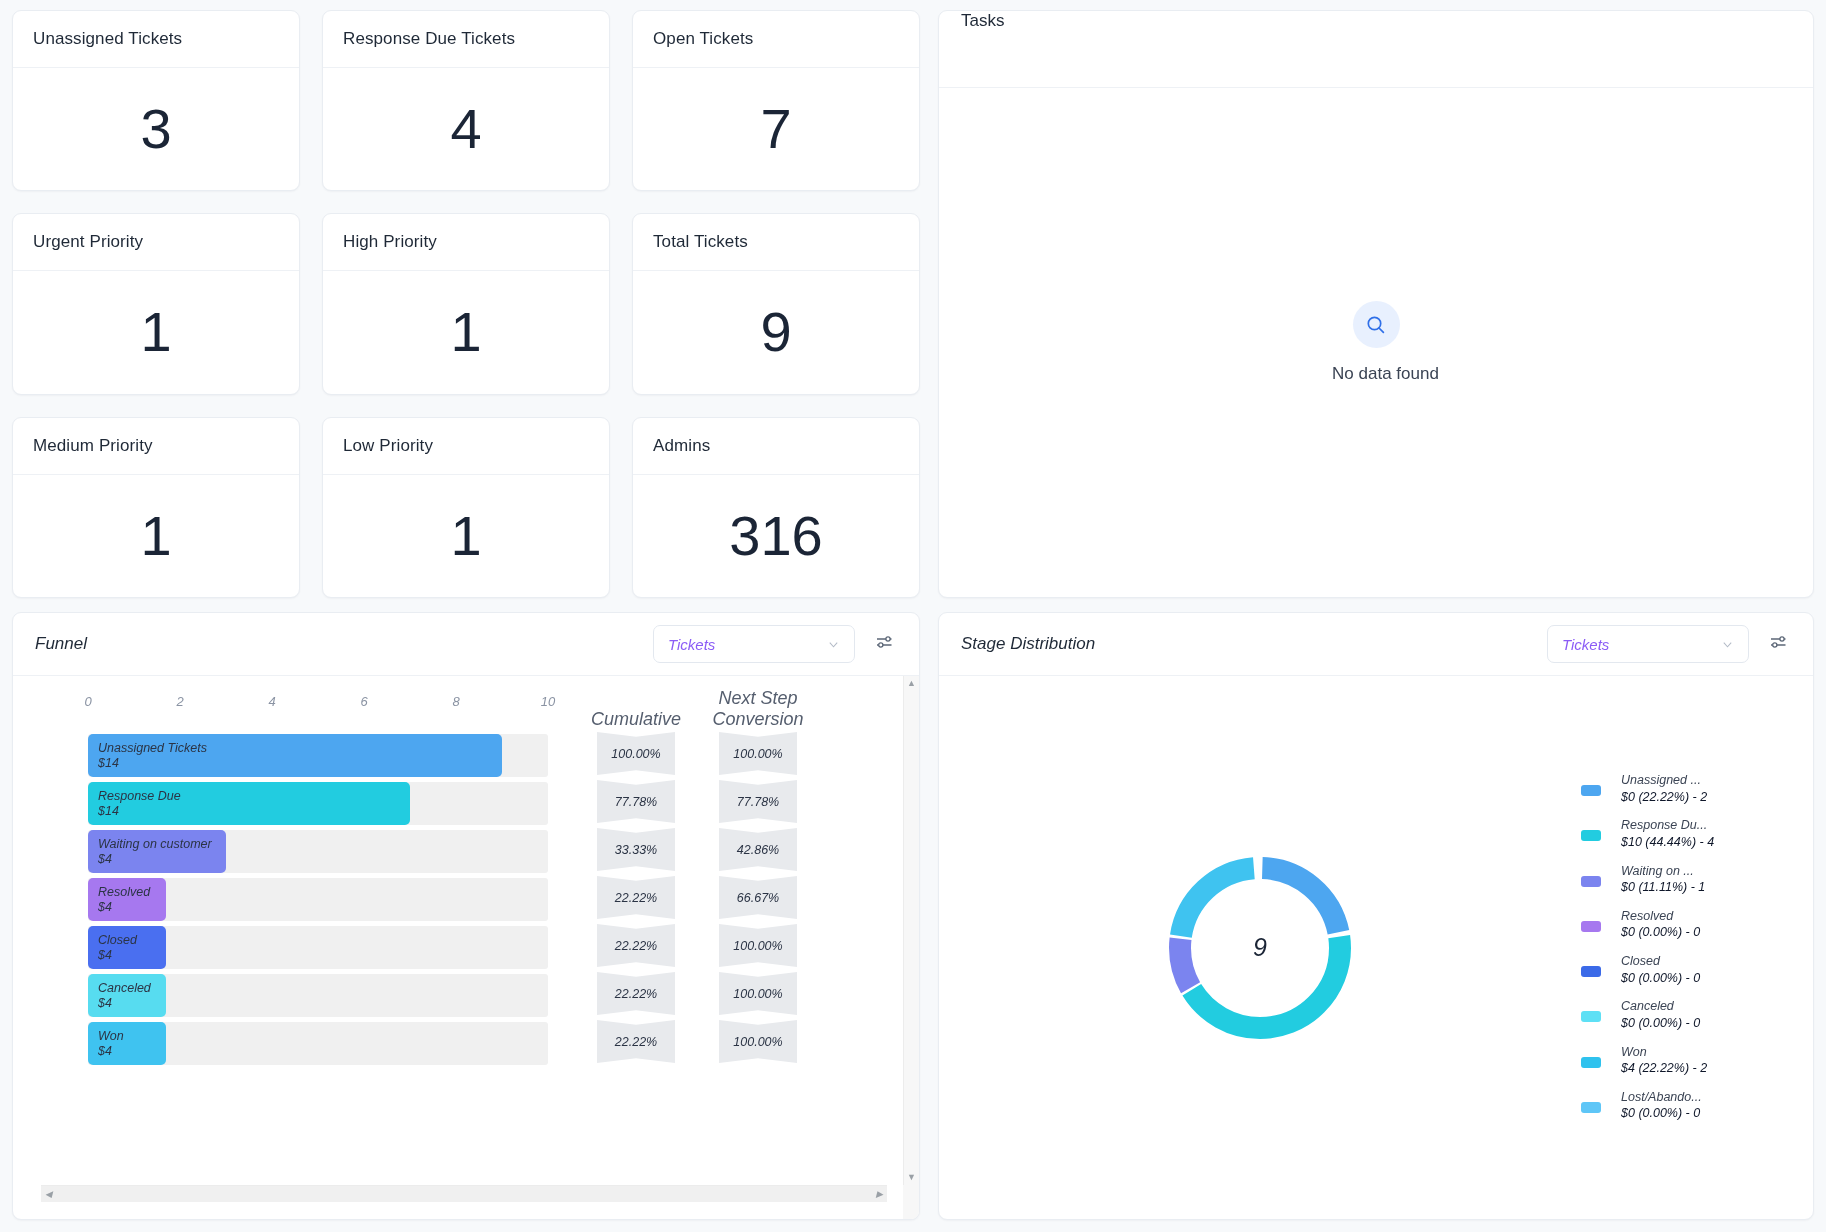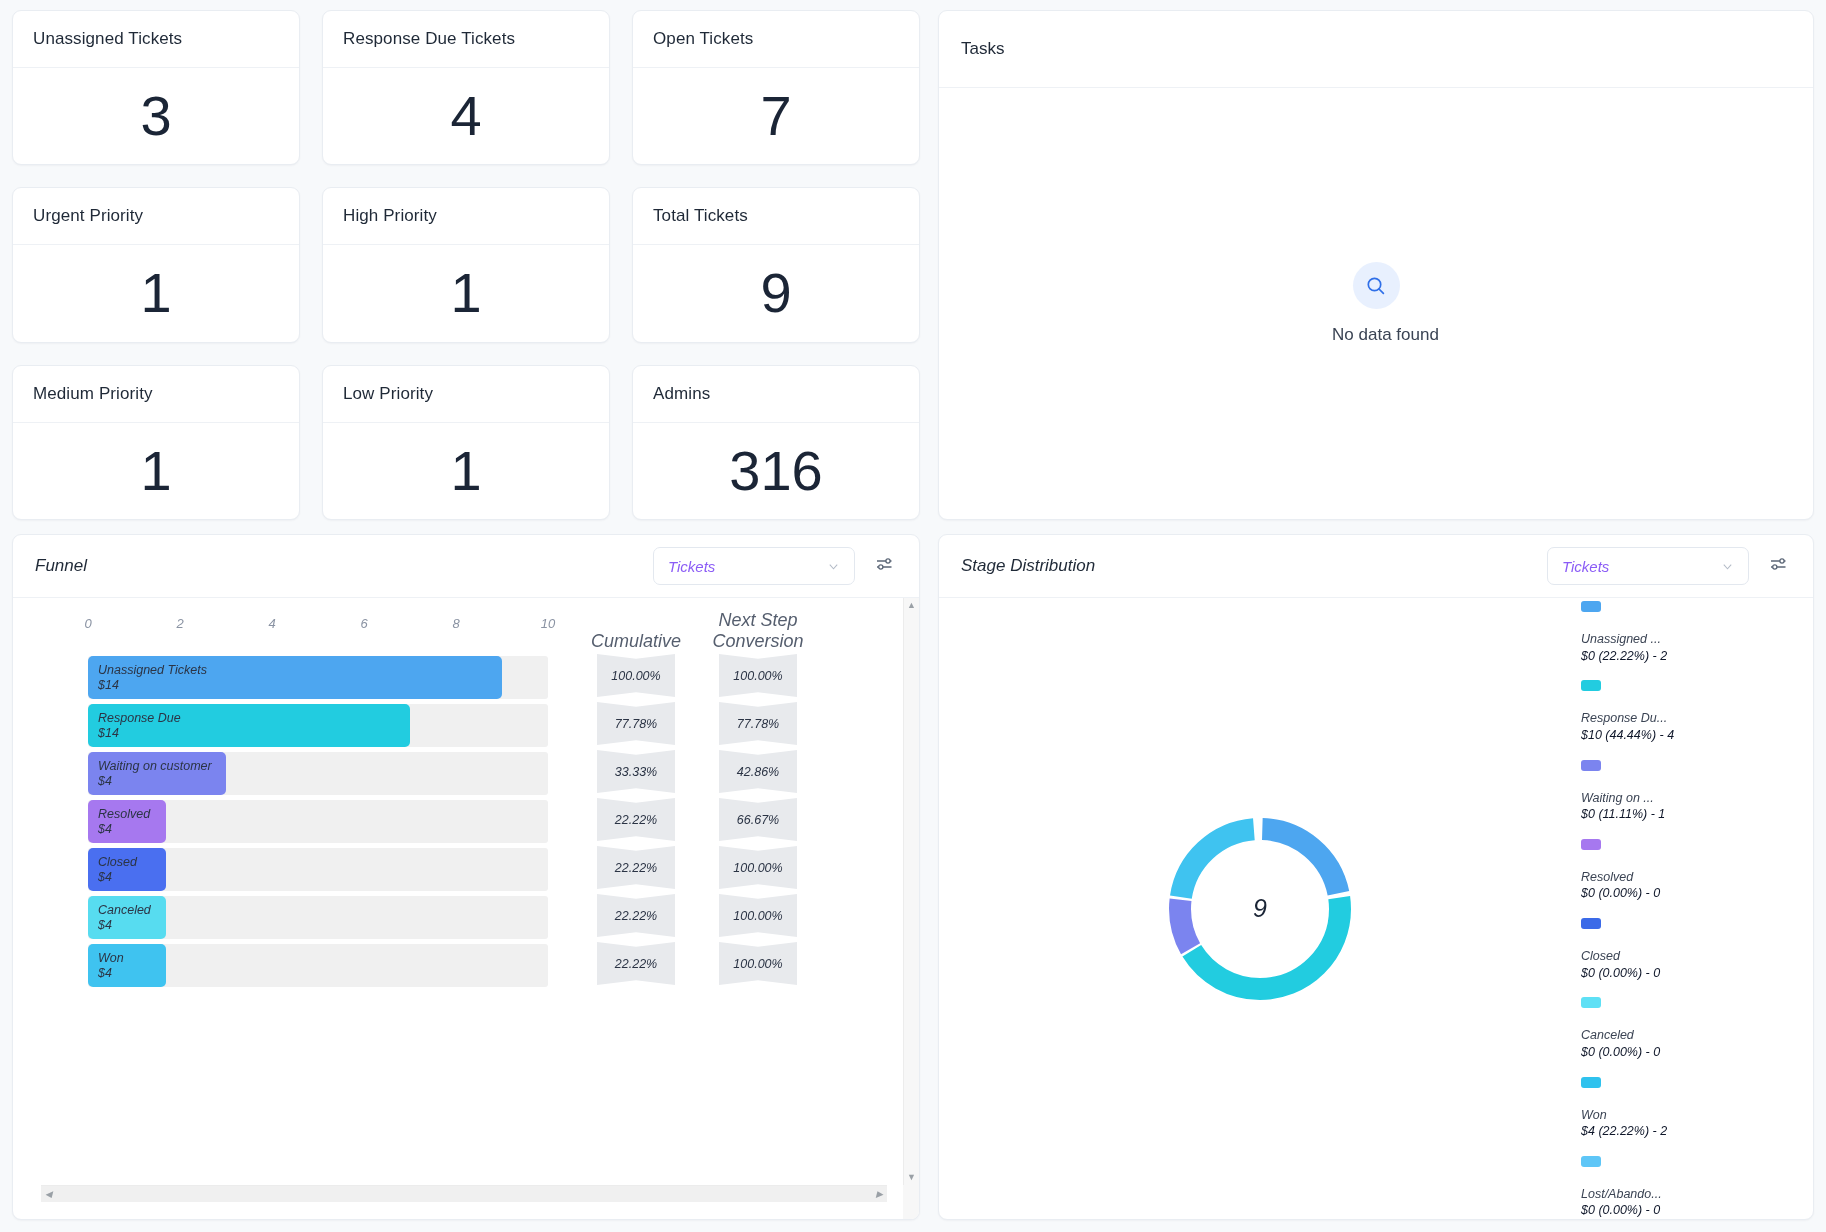--- a/index.html
+++ b/index.html
@@ -19,21 +19,21 @@
   .kpi-card { background:#fff; border:1px solid #e9edf2; border-radius:9px; display:flex; flex-direction:column;
               box-shadow:0 1px 2px rgba(16,24,40,.04); overflow:hidden; }
   .kpi-head { height:57px; display:flex; align-items:center; padding:0 20px; border-bottom:1px solid #eef1f5;
               font-size:17px; color:#1f2937; letter-spacing:.1px; }
   .kpi-body { flex:1; display:flex; align-items:center; justify-content:center; }
   .kpi-value { font-size:56px; font-weight:400; color:#1b2536; line-height:1; }
 
   
   .tasks-panel { flex:1; background:#fff; border:1px solid #e9edf2; border-radius:9px;
                  box-shadow:0 1px 2px rgba(16,24,40,.04); display:flex; flex-direction:column; }
-  .tasks-head { height:77px; display:flex; align-items:center; padding:0 22px; border-bottom:1px solid #eef1f5; }
+  .tasks-head { height:77px; display:flex; align-items:flex-start; padding:0 22px; border-bottom:1px solid #eef1f5; }
   .tasks-title { font-size:17px; color:#1f2937; }
   .tasks-controls { margin-left:auto; display:flex; gap:13px; }
   .select-pill { height:36px; border:1px solid #e3e8ef; border-radius:7px; background:#fff;
                  display:flex; align-items:center; gap:9px; padding:0 12px; font-size:15px; color:#3b4454;
                  cursor:pointer; white-space:nowrap; }
   .chev { width:11px; height:11px; flex:none; }
   .chev svg { display:block; }
   .tasks-body { flex:1; display:flex; flex-direction:column; align-items:center; justify-content:center; gap:16px; }
   .nodata-icon { width:47px; height:47px; border-radius:50%; background:#e8f0fe; display:flex;
                  align-items:center; justify-content:center; }
@@ -83,21 +83,21 @@
   .hscroll-corner { width:16px; background:#f7f7f7; }
 
   
   .stage-panel { flex:1; }
   .stage-body { flex:1; display:flex; align-items:center; }
   .donut-area { flex:1; display:flex; align-items:center; justify-content:center; }
   .donut { position:relative; width:200px; height:200px; }
   .donut-center { position:absolute; inset:0; display:flex; align-items:center; justify-content:center;
                   font-size:25px; color:#1b2536; }
   .legend { width:232px; padding-right:18px; display:flex; flex-direction:column; gap:13px; }
-  .legend-item { display:flex; gap:20px; align-items:flex-start;flex-direction:column; }
+  .legend-item { display:flex; gap:20px; align-items:center; }
   .swatch { width:20px; height:11px; border-radius:3px; flex:none; margin-top:3px; }
   .legend-txt { display:flex; flex-direction:column; gap:1px; }
   .legend-name { font-size:12.5px; color:#3b4454; line-height:1.25; white-space:nowrap; }
   .legend-val { font-size:12.5px; color:#0f172a; line-height:1.25; white-space:nowrap; }
 </style>
 </head>
 <body>
 
 <div class="page">
 

